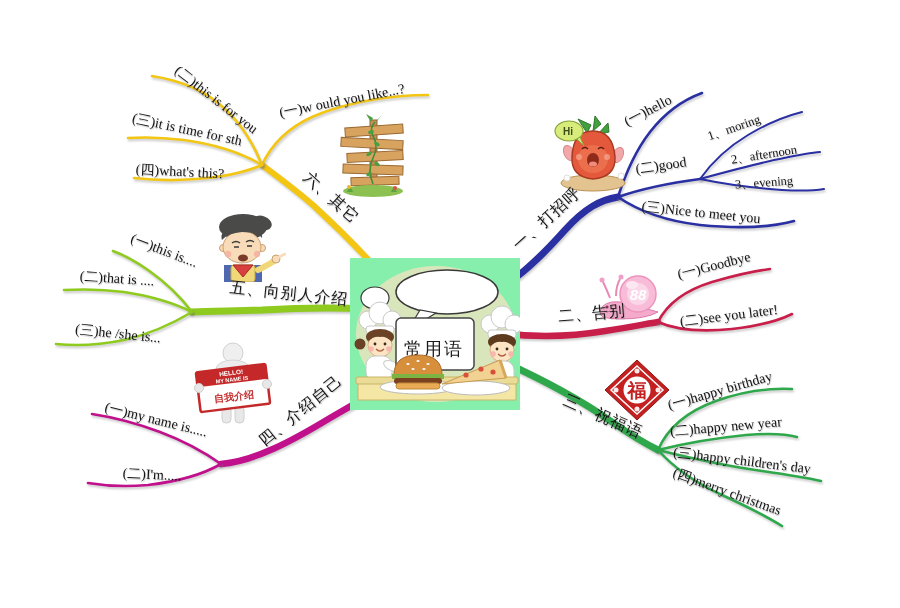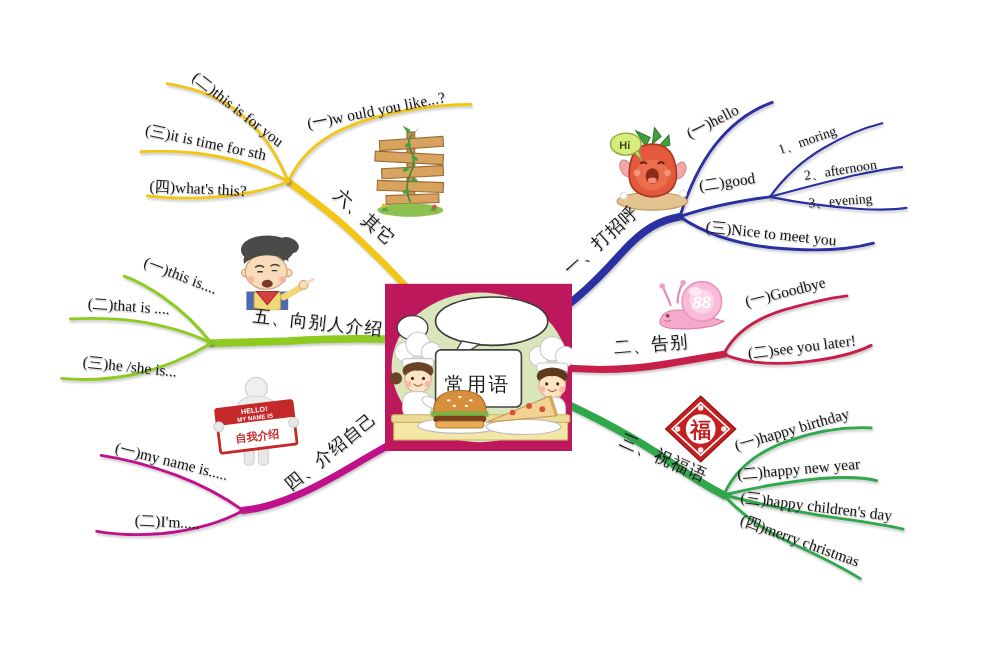--- a/index.html
+++ b/index.html
@@ -4,21 +4,21 @@
 <style>
   html,body{margin:0;padding:0;background:#fff;}
   #canvas{position:relative;width:900px;height:608px;background:#fff;overflow:hidden;
           font-family:"Liberation Serif","DejaVu Serif",serif;}
   svg{display:block;}
   #lines{position:absolute;left:0;top:0;z-index:1;}
   #lines path{fill:none;stroke-linecap:round;stroke-linejoin:round;
               filter:drop-shadow(1.2px 2px 0.8px rgba(115,115,115,0.38));}
   .icon{position:absolute;z-index:2;}
   #center-illustration{position:absolute;left:350px;top:258px;width:170px;height:152px;
-                       background:#be185d;z-index:2;}
+                       background:#86efac;z-index:2;}
   .lbl{position:absolute;z-index:3;white-space:nowrap;color:#141414;
        text-shadow:0.8px 1.2px 1px rgba(130,130,130,0.4);}
   .blbl{font-size:16px;letter-spacing:1px;}
   .itm{font-size:14px;}
   .itm-sm{font-size:12.5px;}
 </style>
 </head>
 <body>
 
 <div id="canvas">
@@ -213,21 +213,21 @@
       <ellipse cx="42" cy="45" rx="6" ry="7" fill="#8e2a1a"></ellipse>
       <ellipse cx="42" cy="49" rx="4" ry="2.6" fill="#f08a7a"></ellipse>
       <circle cx="28" cy="42" r="3" fill="#f4a08a" opacity="0.8"></circle>
       <circle cx="56" cy="42" r="3" fill="#f4a08a" opacity="0.8"></circle>
       <ellipse cx="18" cy="16" rx="14" ry="10" fill="#d8ec7c" stroke="#8aa63c" stroke-width="1.2"></ellipse>
       <polygon points="26,24 33,31 29,22" fill="#d8ec7c" stroke="#8aa63c"></polygon>
       <text x="17" y="20" text-anchor="middle" font-size="10" font-weight="bold" fill="#3a4a1a" font-family="Liberation Sans, sans-serif">Hi</text>
     </svg>
   </div>
 
-  <div class="icon" style="left:596px;top:244px;">
+  <div class="icon" style="left:596px;top:264px;">
     <svg width="70" height="58" viewBox="0 0 70 58">
       <path d="M14 34 Q10 24 7 18 M20 32 Q20 22 24 15" fill="none" stroke="#e88ab4" stroke-width="2"></path>
       <circle cx="6" cy="16" r="2.5" fill="#f0a0c8"></circle>
       <circle cx="25" cy="13" r="2.5" fill="#f0a0c8"></circle>
       <path d="M4 50 Q4 40 16 38 Q30 37 40 42 L62 48 Q50 55 24 55 Q6 55 4 50 Z" fill="#f5aacb" stroke="#dd7aaa"></path>
       <circle cx="11" cy="43" r="1.6" fill="#7a3a5a"></circle>
       <path d="M8 47 Q11 49 14 47" fill="none" stroke="#c06a92"></path>
       <circle cx="42" cy="30" r="18" fill="#f8bcd8" stroke="#ec94bc" stroke-width="1.5"></circle>
       <circle cx="42" cy="30" r="11" fill="#fbd6e8"></circle>
       <ellipse cx="36" cy="21" rx="6" ry="4" fill="#fde8f2"></ellipse>

